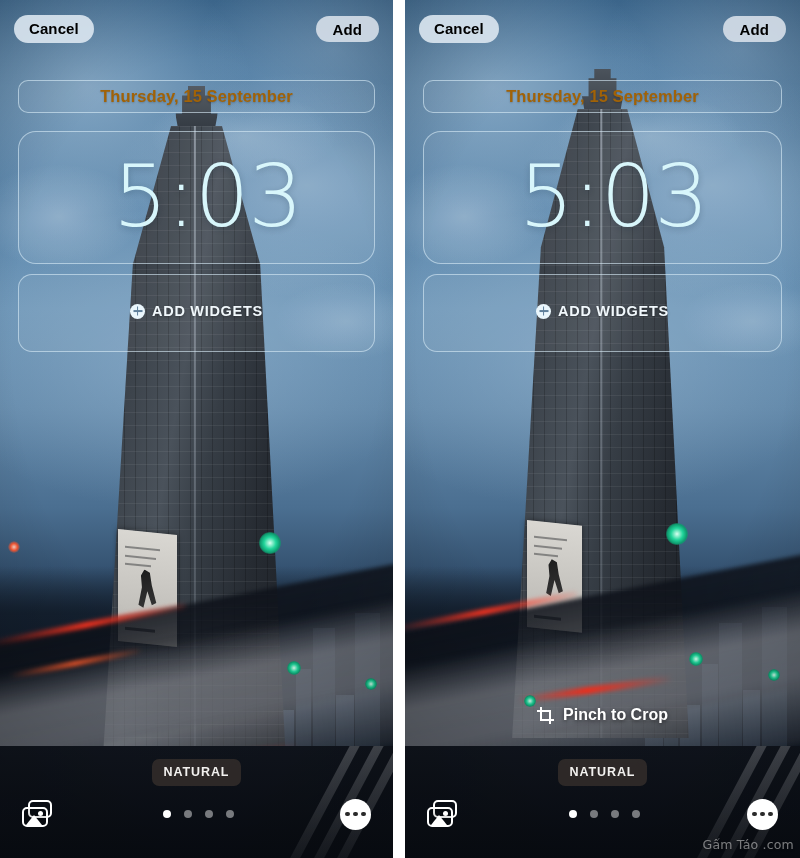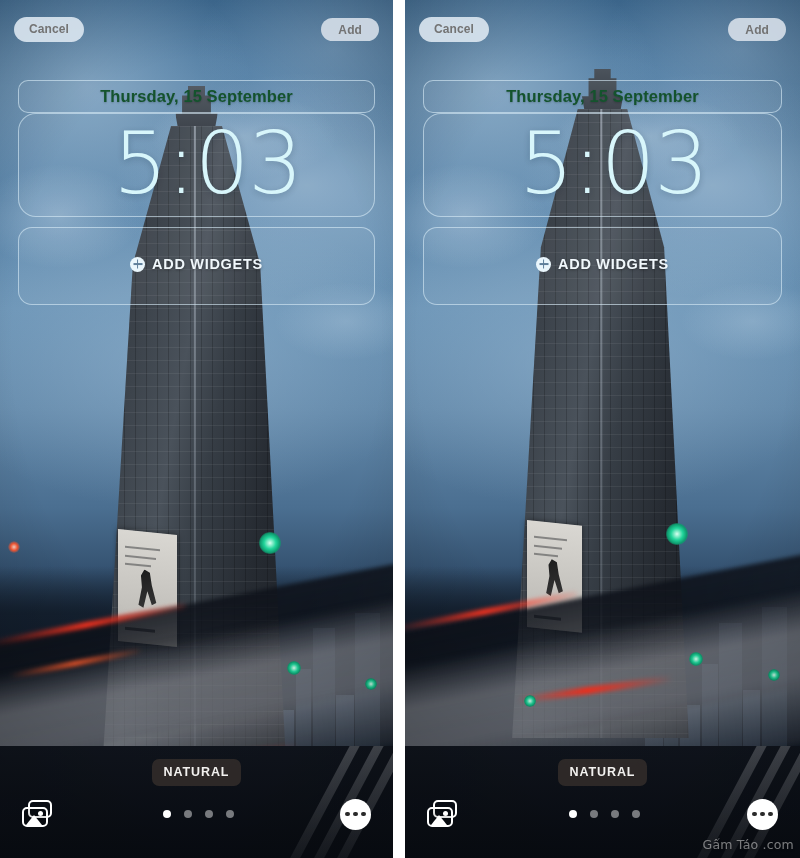--- a/index.html
+++ b/index.html
@@ -123,22 +123,22 @@
   }
   .overcast { position: absolute; inset: 0; background: radial-gradient(ellipse 85% 60% at 50% 40%, rgba(0,0,0,0) 55%, rgba(0,0,0,.22) 100%); }
 
   
   .topbar {
     position: absolute; left: 0; right: 0; top: 0; height: 58px;
     display: flex; align-items: center; justify-content: space-between;
     padding: 0 14px;
   }
   .pillbtn {
-    font-size: 12px; font-weight: bold;
-    color: #737373;
+    font-size: 15px; font-weight: bold;
+    color: #000000;
     background: rgba(223,233,242,.88);
     border-radius: 999px;
     padding: 6px 15px 7px;
     line-height: 1;
     letter-spacing: .1px;
     cursor: pointer;
     -webkit-backdrop-filter: blur(8px);
     backdrop-filter: blur(8px);
   }
   .pillbtn.add { background: rgba(214,223,233,.9); padding: 6px 17px 5px; }
@@ -146,26 +146,26 @@
   .widgets { position: absolute; left: 18px; right: 18px; top: 80px; }
   .wbox {
     border: 1.5px solid rgba(214,234,246,.62);
     border-radius: 12px;
     background: rgba(255,255,255,.05);
     display: flex; align-items: center; justify-content: center;
     overflow: hidden;
   }
   .wbox.date { height: 33px; border-radius: 10px; }
   .datetext {
-    font-size: 16.5px; font-weight: bold; color: #14532d;
+    font-size: 16.5px; font-weight: bold; color: #a16207;
     letter-spacing: .1px;
     text-shadow: 0 1px 2px rgba(0,0,0,.2);
   }
   .wbox.clock {
-    margin-top: 0; height: 104px; border-radius: 18px; padding-left: 22px;
+    margin-top: 18px; height: 133px; border-radius: 18px; padding-left: 22px;
   }
   .clocktext {
     font-size: 86px; font-weight: 300; color: #d8f6fb;
     letter-spacing: -1px; line-height: 1;
     font-family: "DejaVu Sans", sans-serif;
     text-shadow: 0 2px 6px rgba(10,30,50,.22);
     margin-top: -4px;
   }
   .wbox.addw {
     margin-top: 10px; height: 78px; border-radius: 14px;
@@ -422,20 +422,29 @@
         <div class="clocktext">5:03</div>
       </div>
       <div class="wbox addw">
         <div class="addw-inner">
           <span class="plusicon"></span>
           <span class="addw-label">ADD WIDGETS</span>
         </div>
       </div>
     </div>
 
+    <div class="pinchrow">
+      <span class="cropicon">
+        <i style="left:3px;top:0;width:2px;height:14px"></i>
+        <i style="left:3px;top:12px;width:14px;height:2px"></i>
+        <i style="left:0;top:3px;width:12px;height:2px"></i>
+        <i style="left:12px;top:3px;width:2px;height:14px"></i>
+      </span>
+      <span class="pinch-label">Pinch to Crop</span>
+    </div>
 
     <div class="natural-wrap">
       <div class="natural">NATURAL</div>
     </div>
 
     <div class="bottombar">
       <div class="libicon">
         <span class="back"></span>
           <span class="front"></span>
       </div>

